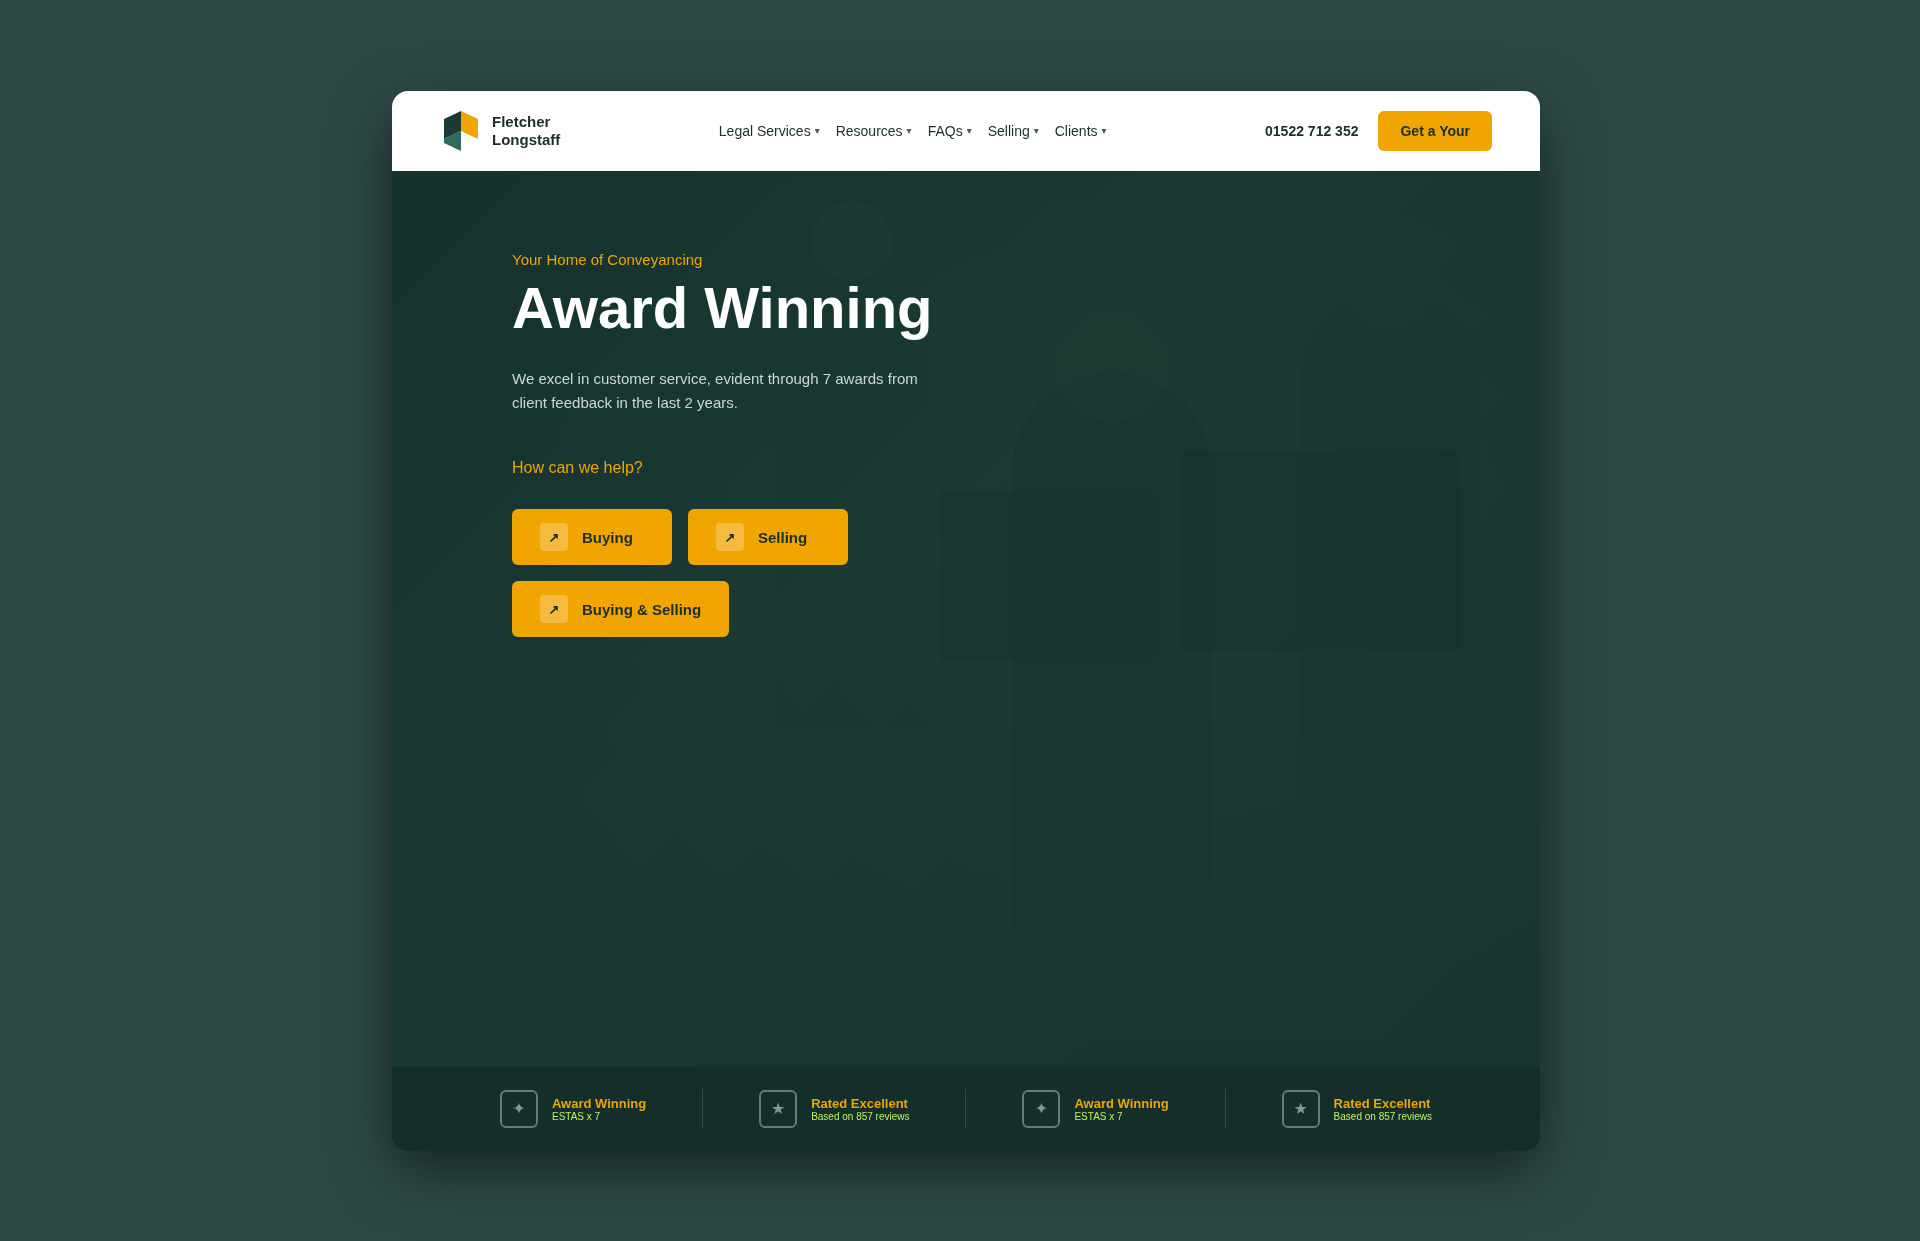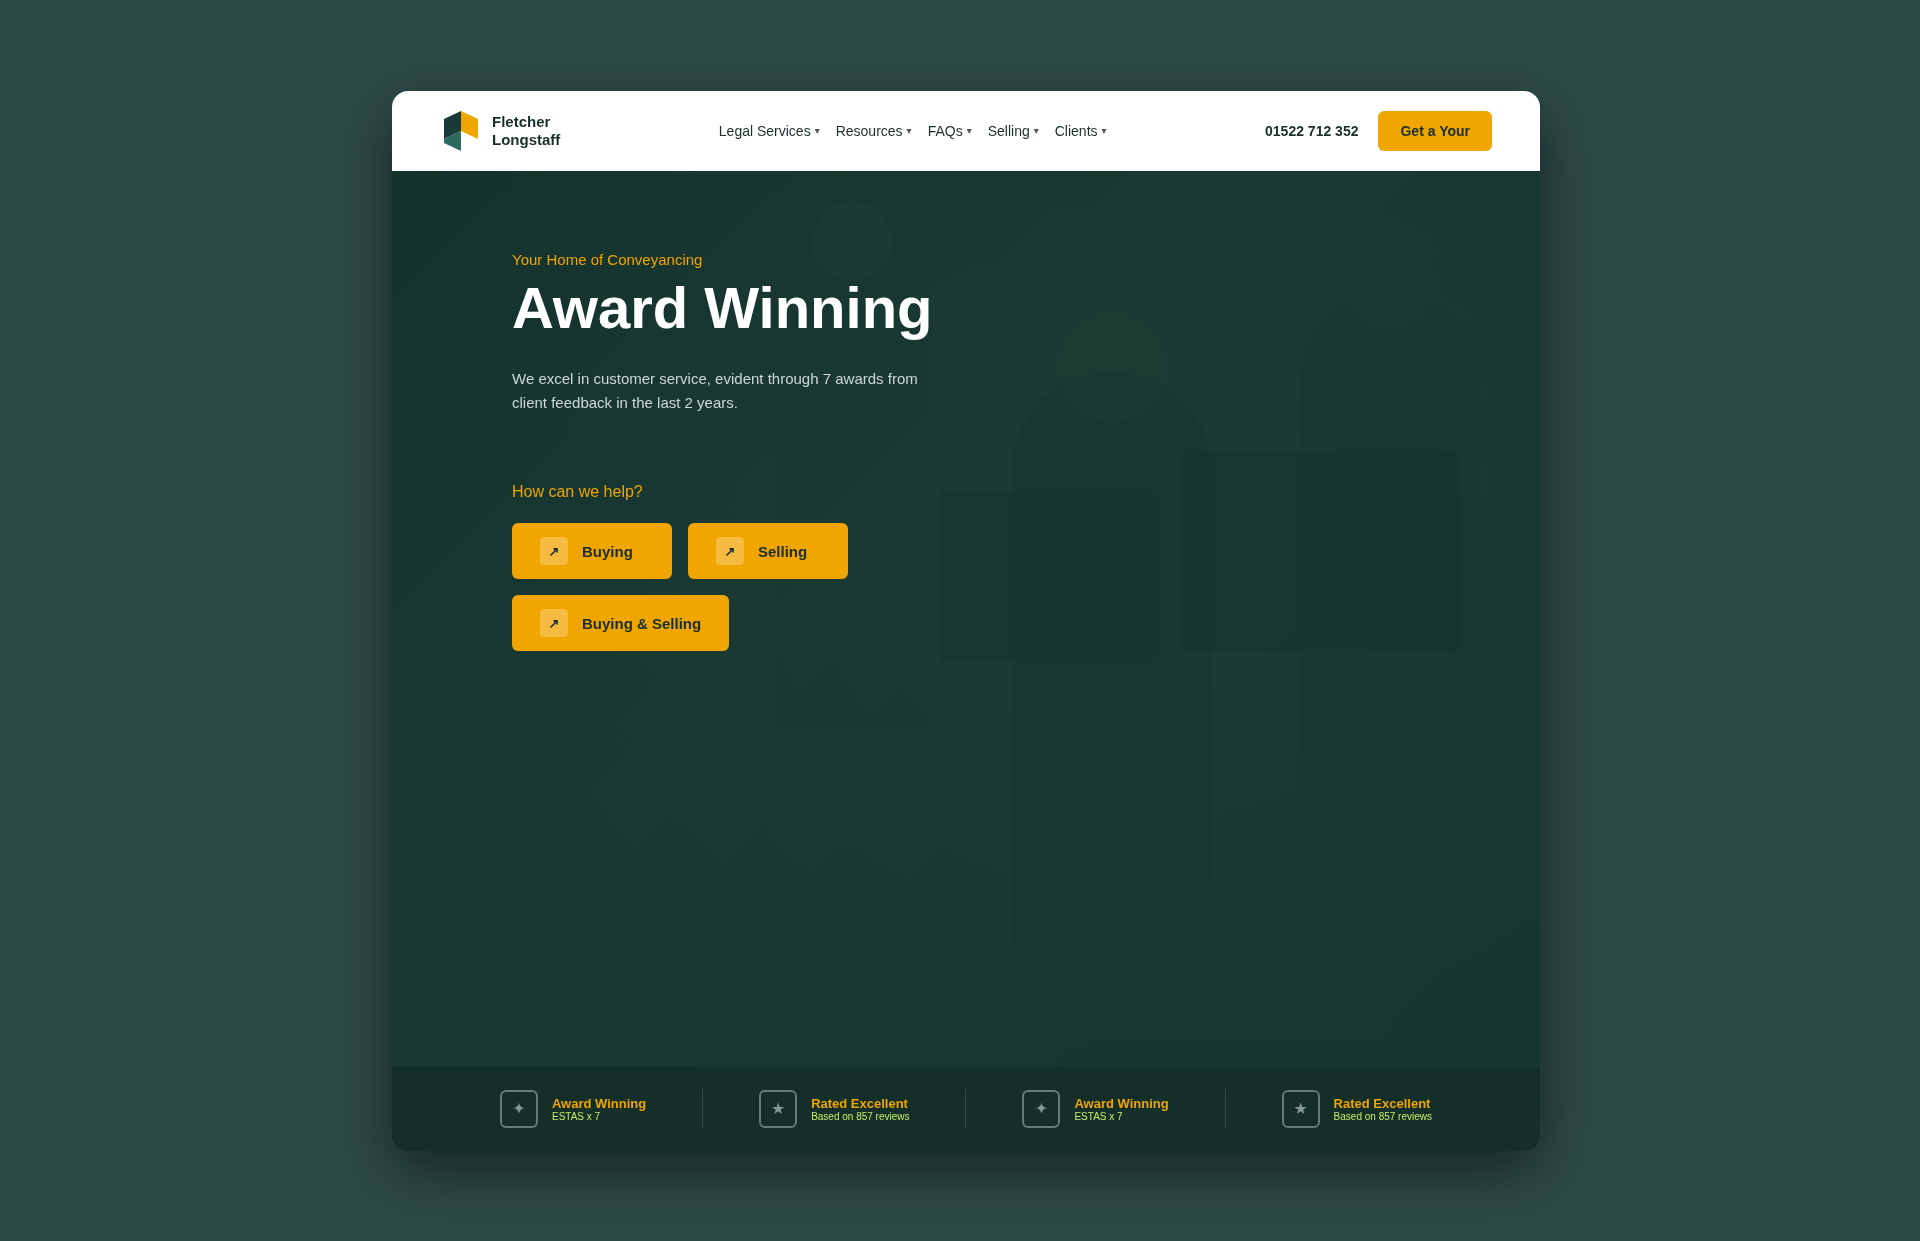--- a/index.html
+++ b/index.html
@@ -157,29 +157,29 @@
       font-size: 58px;
       font-weight: 700;
       line-height: 1.1;
       margin-bottom: 28px;
     }
 
     .hero-desc {
       color: #ccd8d5;
       font-size: 15px;
       line-height: 1.6;
-      margin-bottom: 68px;
+      margin-bottom: 44px;
       max-width: 420px;
     }
 
     .how-help {
       color: #f0a500;
       font-size: 16px;
       font-weight: 500;
-      margin-bottom: 22px;
+      margin-bottom: 32px;
     }
 
     .hero-buttons {
       display: flex;
       gap: 16px;
       flex-wrap: wrap;
     }
 
     .hero-btn {
       background: #f0a500;

